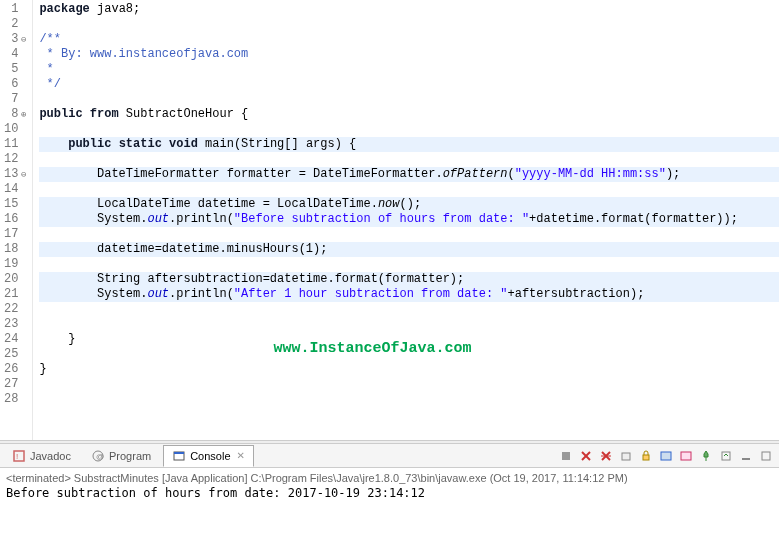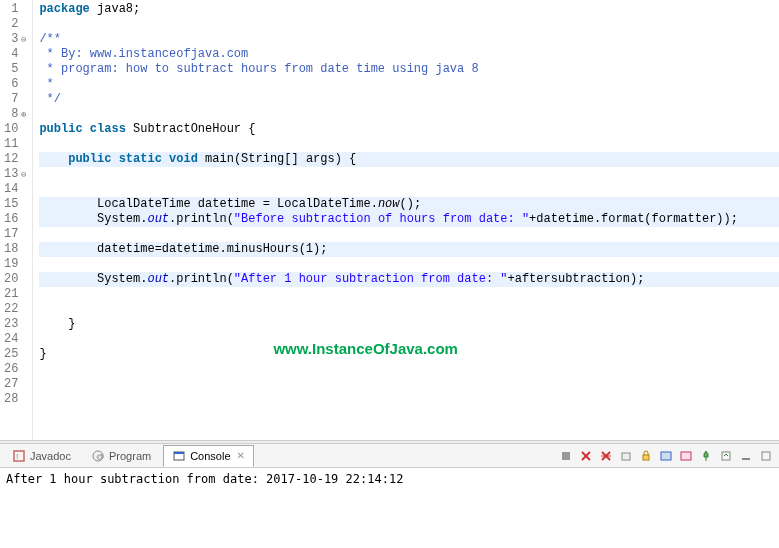--- a/index.html
+++ b/index.html
@@ -3,28 +3,28 @@
 <meta charset="utf-8">
 <style>
 * { margin: 0; padding: 0; box-sizing: border-box; }
 body { font-family: Consolas, 'Courier New', monospace; font-size: 12px; background: #fff; width: 779px; }
 .editor { display: flex; height: 440px; overflow: hidden; }
 .gutter { background: #fff; padding: 2px 6px 2px 4px; text-align: right; color: #787878; border-right: 1px solid #e8e8e8; user-select: none; }
 .gutter-line { height: 15px; line-height: 15px; white-space: nowrap; }
 .fold { color: #7b7b7b; font-size: 9px; display: inline-block; width: 8px; }
 .code { flex: 1; padding: 2px 0 2px 6px; position: relative; }
 .code-line { height: 15px; line-height: 15px; white-space: pre; }
-.kw { color: #0369a1; font-weight: bold; }
+.kw { color: #0f172a; font-weight: bold; }
 .doccomment { color: #3f5fbf; }
 .string { color: #2a00ff; }
 .static-call { font-style: italic; color: #000; }
 .field { color: #0000c0; font-style: italic; }
 .hl { background: #e8f2fe; }
 .caret-box { display: inline-block; border: 1px dotted #888; width: 6px; height: 12px; vertical-align: middle; }
-.watermark { position: absolute; top: 340px; left: 240px; color: #00a651; font-weight: bold; font-family: Liberation Sans, sans-serif; font-size: 15px; }
+.watermark { position: absolute; top: 340px; left: 240px; color: #00a651; font-weight: bold; font-family: Liberation Mono, monospace; font-size: 15px; }
 .divider { height: 4px; background: #eee; border-top: 1px solid #ccc; border-bottom: 1px solid #ccc; }
 .tabs-row { display: flex; align-items: center; background: #f5f5f5; border-bottom: 1px solid #ccc; height: 24px; padding: 0 4px; gap: 4px; }
 .tab { display: flex; align-items: center; gap: 4px; padding: 3px 8px; color: #555; font-family: Tahoma, sans-serif; font-size: 11px; }
 .tab.active { background: #fff; border: 1px solid #aaa; border-bottom: 1px solid #fff; color: #000; }
 .tab .icon { width: 14px; height: 14px; display: inline-flex; align-items: center; justify-content: center; }
 .toolbar-right { margin-left: auto; display: flex; gap: 2px; }
 .tb-btn { width: 18px; height: 18px; display: inline-flex; align-items: center; justify-content: center; border: 1px solid transparent; }
 .console { padding: 4px 6px; font-family: Consolas, monospace; font-size: 12px; }
 .console .meta { color: #666; font-family: Tahoma, sans-serif; font-size: 11px; margin-bottom: 2px; }
 .console-line { height: 15px; line-height: 15px; }
@@ -62,34 +62,35 @@
       <div class="gutter-line">26<span class="fold"></span></div>
       <div class="gutter-line">27<span class="fold"></span></div>
       <div class="gutter-line">28<span class="fold"></span></div>
     </div>
   <div class="code" id="codearea">
     <div class="watermark">www.InstanceOfJava.com</div>
   <div class="code-line "><span class="kw">package</span> java8;</div>
       <div class="code-line "></div>
       <div class="code-line "><span class="doccomment">/**</span></div>
       <div class="code-line "><span class="doccomment"> * By: www.instanceofjava.com</span></div>
-      <div class="code-line "><span class="doccomment"> * program: how to subtract hours from date time using java 8</span></div>
       <div class="code-line "><span class="doccomment"> *</span></div>
       <div class="code-line "><span class="doccomment"> */</span></div>
       <div class="code-line "></div>
-      <div class="code-line "><span class="kw">public</span> <span class="kw">class</span> SubtractOneHour {</div>
+      <div class="code-line "><span class="kw">public</span> <span class="kw">from</span> SubtractOneHour {</div>
       <div class="code-line "></div>
       <div class="code-line hl">    <span class="kw">public</span> <span class="kw">static</span> <span class="kw">void</span> main(String[] args) {</div>
       <div class="code-line "></div>
+      <div class="code-line hl">        DateTimeFormatter formatter = DateTimeFormatter.<span class="static-call">ofPattern</span>(<span class="string">"yyyy-MM-dd HH:mm:ss"</span>);</div>
       <div class="code-line "></div>
       <div class="code-line hl">        LocalDateTime datetime = LocalDateTime.<span class="static-call">now</span>();</div>
       <div class="code-line hl">        System.<span class="field">out</span>.println(<span class="string">"Before subtraction of hours from date: "</span>+datetime.format(formatter));</div>
       <div class="code-line "></div>
       <div class="code-line hl">        datetime=datetime.minusHours(1);</div>
       <div class="code-line "></div>
+      <div class="code-line hl">        String aftersubtraction=datetime.format(formatter);</div>
       <div class="code-line hl">        System.<span class="field">out</span>.println(<span class="string">"After 1 hour subtraction from date: "</span>+aftersubtraction);</div>
       <div class="code-line "></div>
       <div class="code-line "></div>
       <div class="code-line ">    }</div>
       <div class="code-line "></div>
       <div class="code-line ">}</div>
     </div>
 </div>
 
 <div class="divider"></div>
@@ -181,14 +182,15 @@
       </span>
     <span class="tb-btn">
         <svg width="12" height="12">
           <rect x="2" y="2" width="8" height="8" fill="none" stroke="#888"></rect>
         </svg>
       </span>
   </div>
 </div>
 
 <div class="console">
-  <div class="console-line">After 1 hour subtraction from date: 2017-10-19 22:14:12</div>
+  <div class="meta">&lt;terminated&gt; SubstractMinutes [Java Application] C:\Program Files\Java\jre1.8.0_73\bin\javaw.exe (Oct 19, 2017, 11:14:12 PM)</div>
+  <div class="console-line">Before subtraction of hours from date: 2017-10-19 23:14:12</div>
 </div>
 
 </body></html>

